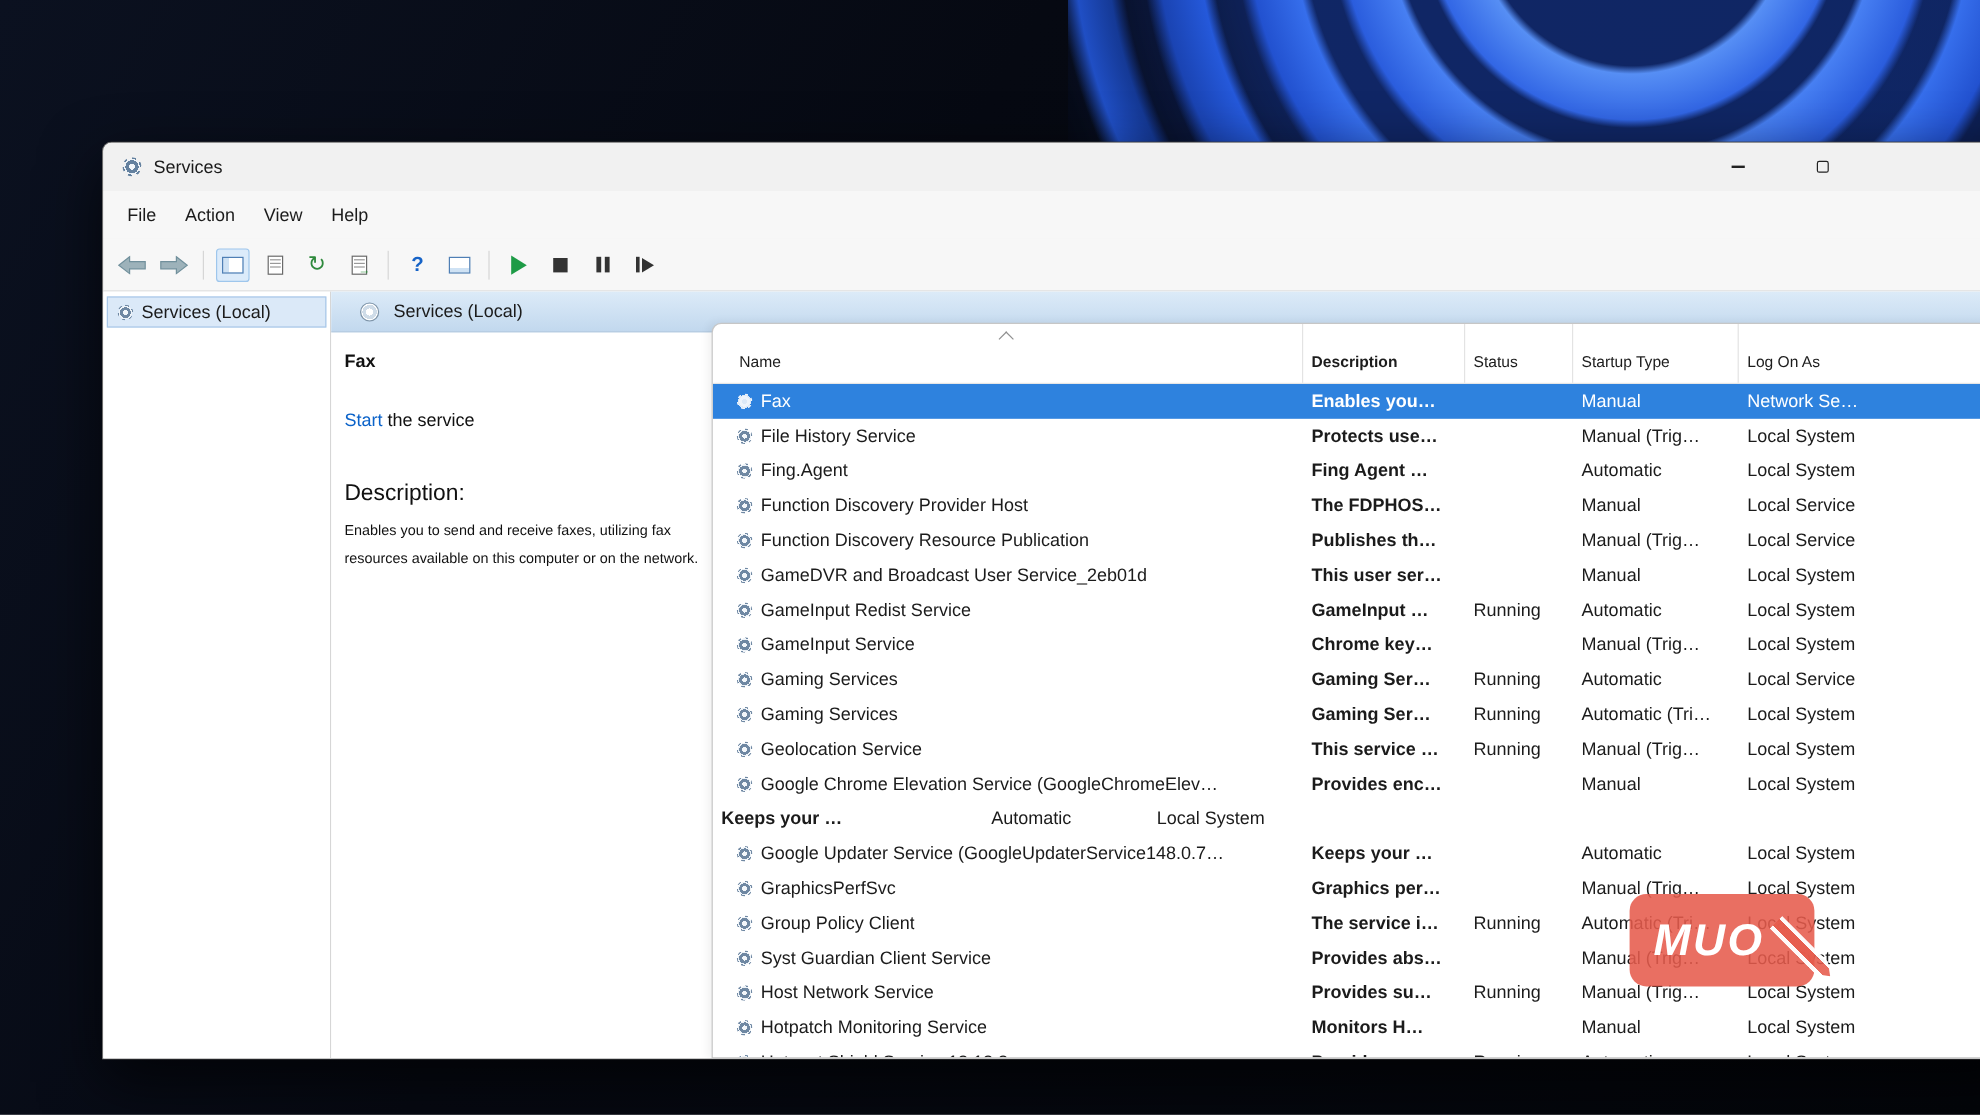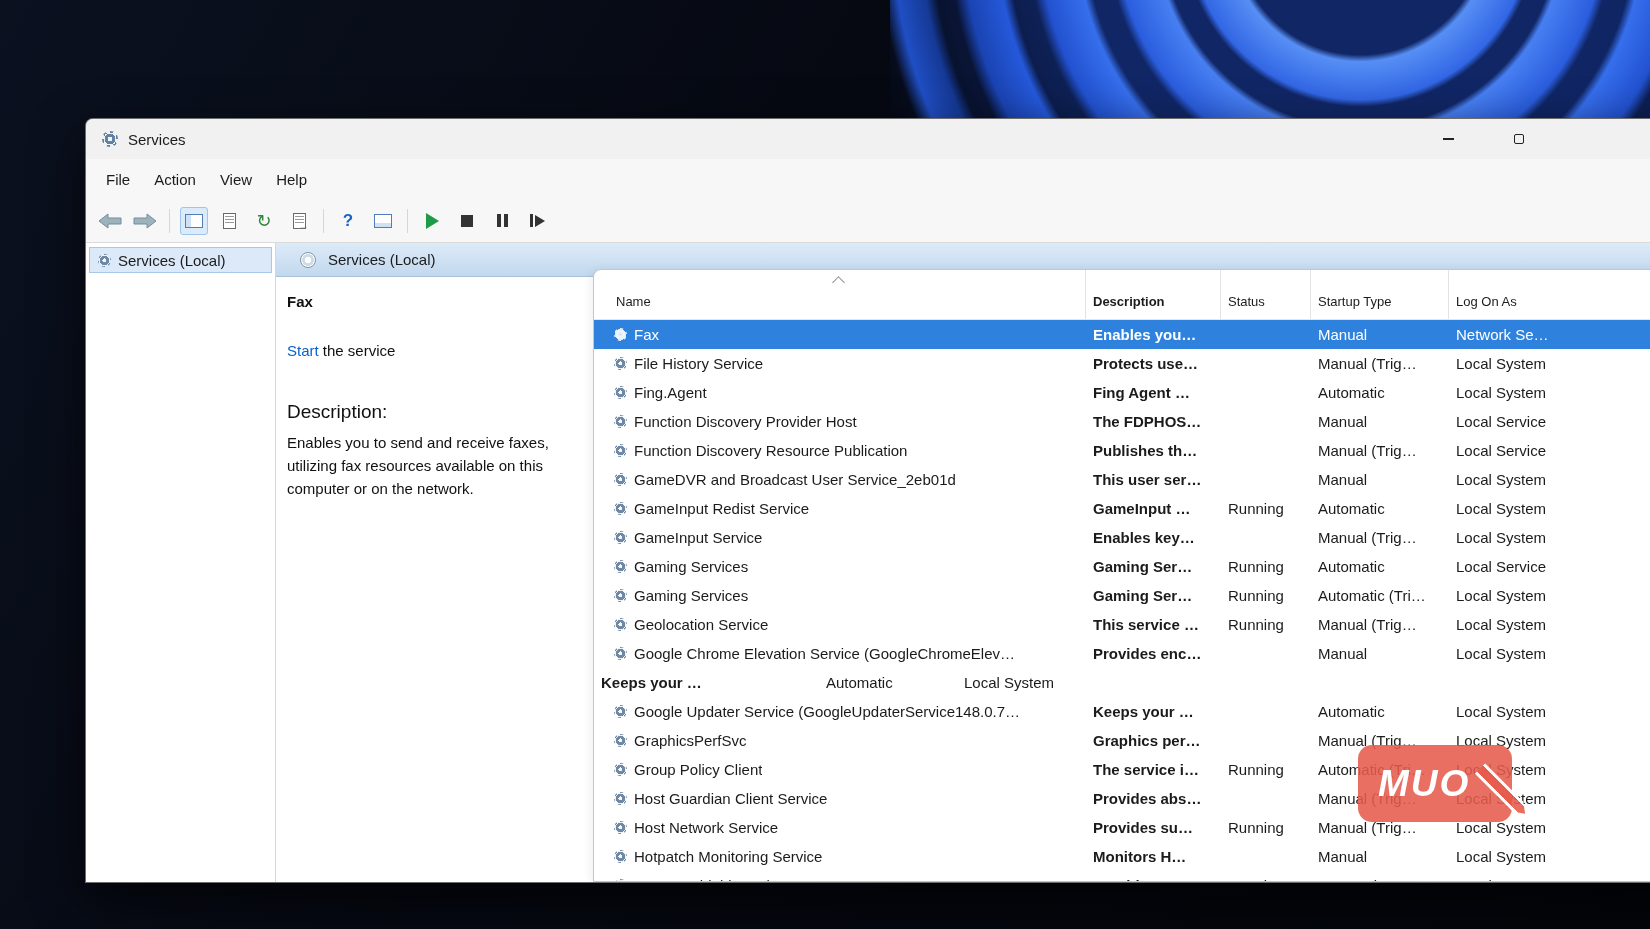--- a/index.html
+++ b/index.html
@@ -91,21 +91,21 @@
                  border-bottom:1px solid #a8c2dc; display:flex; align-items:center; padding-left:24px; gap:12px; }
   .pane-header .svc-ico { width:16px; height:16px; border-radius:50%; border:1.5px solid #7e94a8;
                  background: radial-gradient(circle,#fff 0 3px,#cfdce8 3px 6px,#fff 6px); }
   .pane-header-label { font-size:15px; color:#1b1b1b; }
 
   .detail { position:absolute; top:34px; left:0; width:312px; padding:16px 11px; }
   .detail-title { font-size:15px; font-weight:bold; color:#111; margin-bottom:32px; }
   .detail-action { font-size:15px; color:#111; margin-bottom:42px; }
   .detail-action a { color:#0a62c9; cursor:pointer; }
   .detail-desc-label { font-size:19px; color:#111; margin-bottom:8px; }
-  .detail-desc { font-size:15px; color:#111; line-height:23px; width:300px; }
+  .detail-desc { font-size:12px; color:#111; line-height:23px; width:300px; }
 
   
   .list-panel { position:absolute; top:26px; left:317px; right:-2px; bottom:0;
                 background:#fff; border:1px solid #c6c6c6; border-radius:8px 0 0 0;
                 overflow:hidden; display:flex; flex-direction:column;
                 box-shadow:-3px 0 8px rgba(0,0,0,.06); }
   .lv-header { flex:0 0 50px; display:flex; position:relative; border-bottom:1px solid #e6e6e6; }
   .hcell { padding-top:24px; font-size:13px; color:#1c1c1c; border-right:1px solid #e3e3e3; position:relative; }
   .hcell:last-child { border-right:none; }
   .c-name    { width:492px; flex:0 0 492px; padding-left:22px; }
@@ -338,21 +338,21 @@
     <div class="cell c-desc">GameInput …</div>
     <div class="cell c-status">Running</div>
     <div class="cell c-startup">Automatic</div>
     <div class="cell c-logon">Local System</div>
   </div>
             <div class="lv-row">
     <div class="cell c-name">
       <span class="gear"></span>
       <span class="txt">GameInput Service</span>
     </div>
-    <div class="cell c-desc">Enables key…</div>
+    <div class="cell c-desc">Chrome key…</div>
     <div class="cell c-status"></div>
     <div class="cell c-startup">Manual (Trig…</div>
     <div class="cell c-logon">Local System</div>
   </div>
             <div class="lv-row">
     <div class="cell c-name">
       <span class="gear"></span>
       <span class="txt">Gaming Services</span>
     </div>
     <div class="cell c-desc">Gaming Ser…</div>
@@ -422,21 +422,21 @@
       <span class="txt">Group Policy Client</span>
     </div>
     <div class="cell c-desc">The service i…</div>
     <div class="cell c-status">Running</div>
     <div class="cell c-startup">Automatic (Tri…</div>
     <div class="cell c-logon">Local System</div>
   </div>
             <div class="lv-row">
     <div class="cell c-name">
       <span class="gear"></span>
-      <span class="txt">Host Guardian Client Service</span>
+      <span class="txt">Syst Guardian Client Service</span>
     </div>
     <div class="cell c-desc">Provides abs…</div>
     <div class="cell c-status"></div>
     <div class="cell c-startup">Manual (Trig…</div>
     <div class="cell c-logon">Local System</div>
   </div>
             <div class="lv-row">
     <div class="cell c-name">
       <span class="gear"></span>
       <span class="txt">Host Network Service</span>

